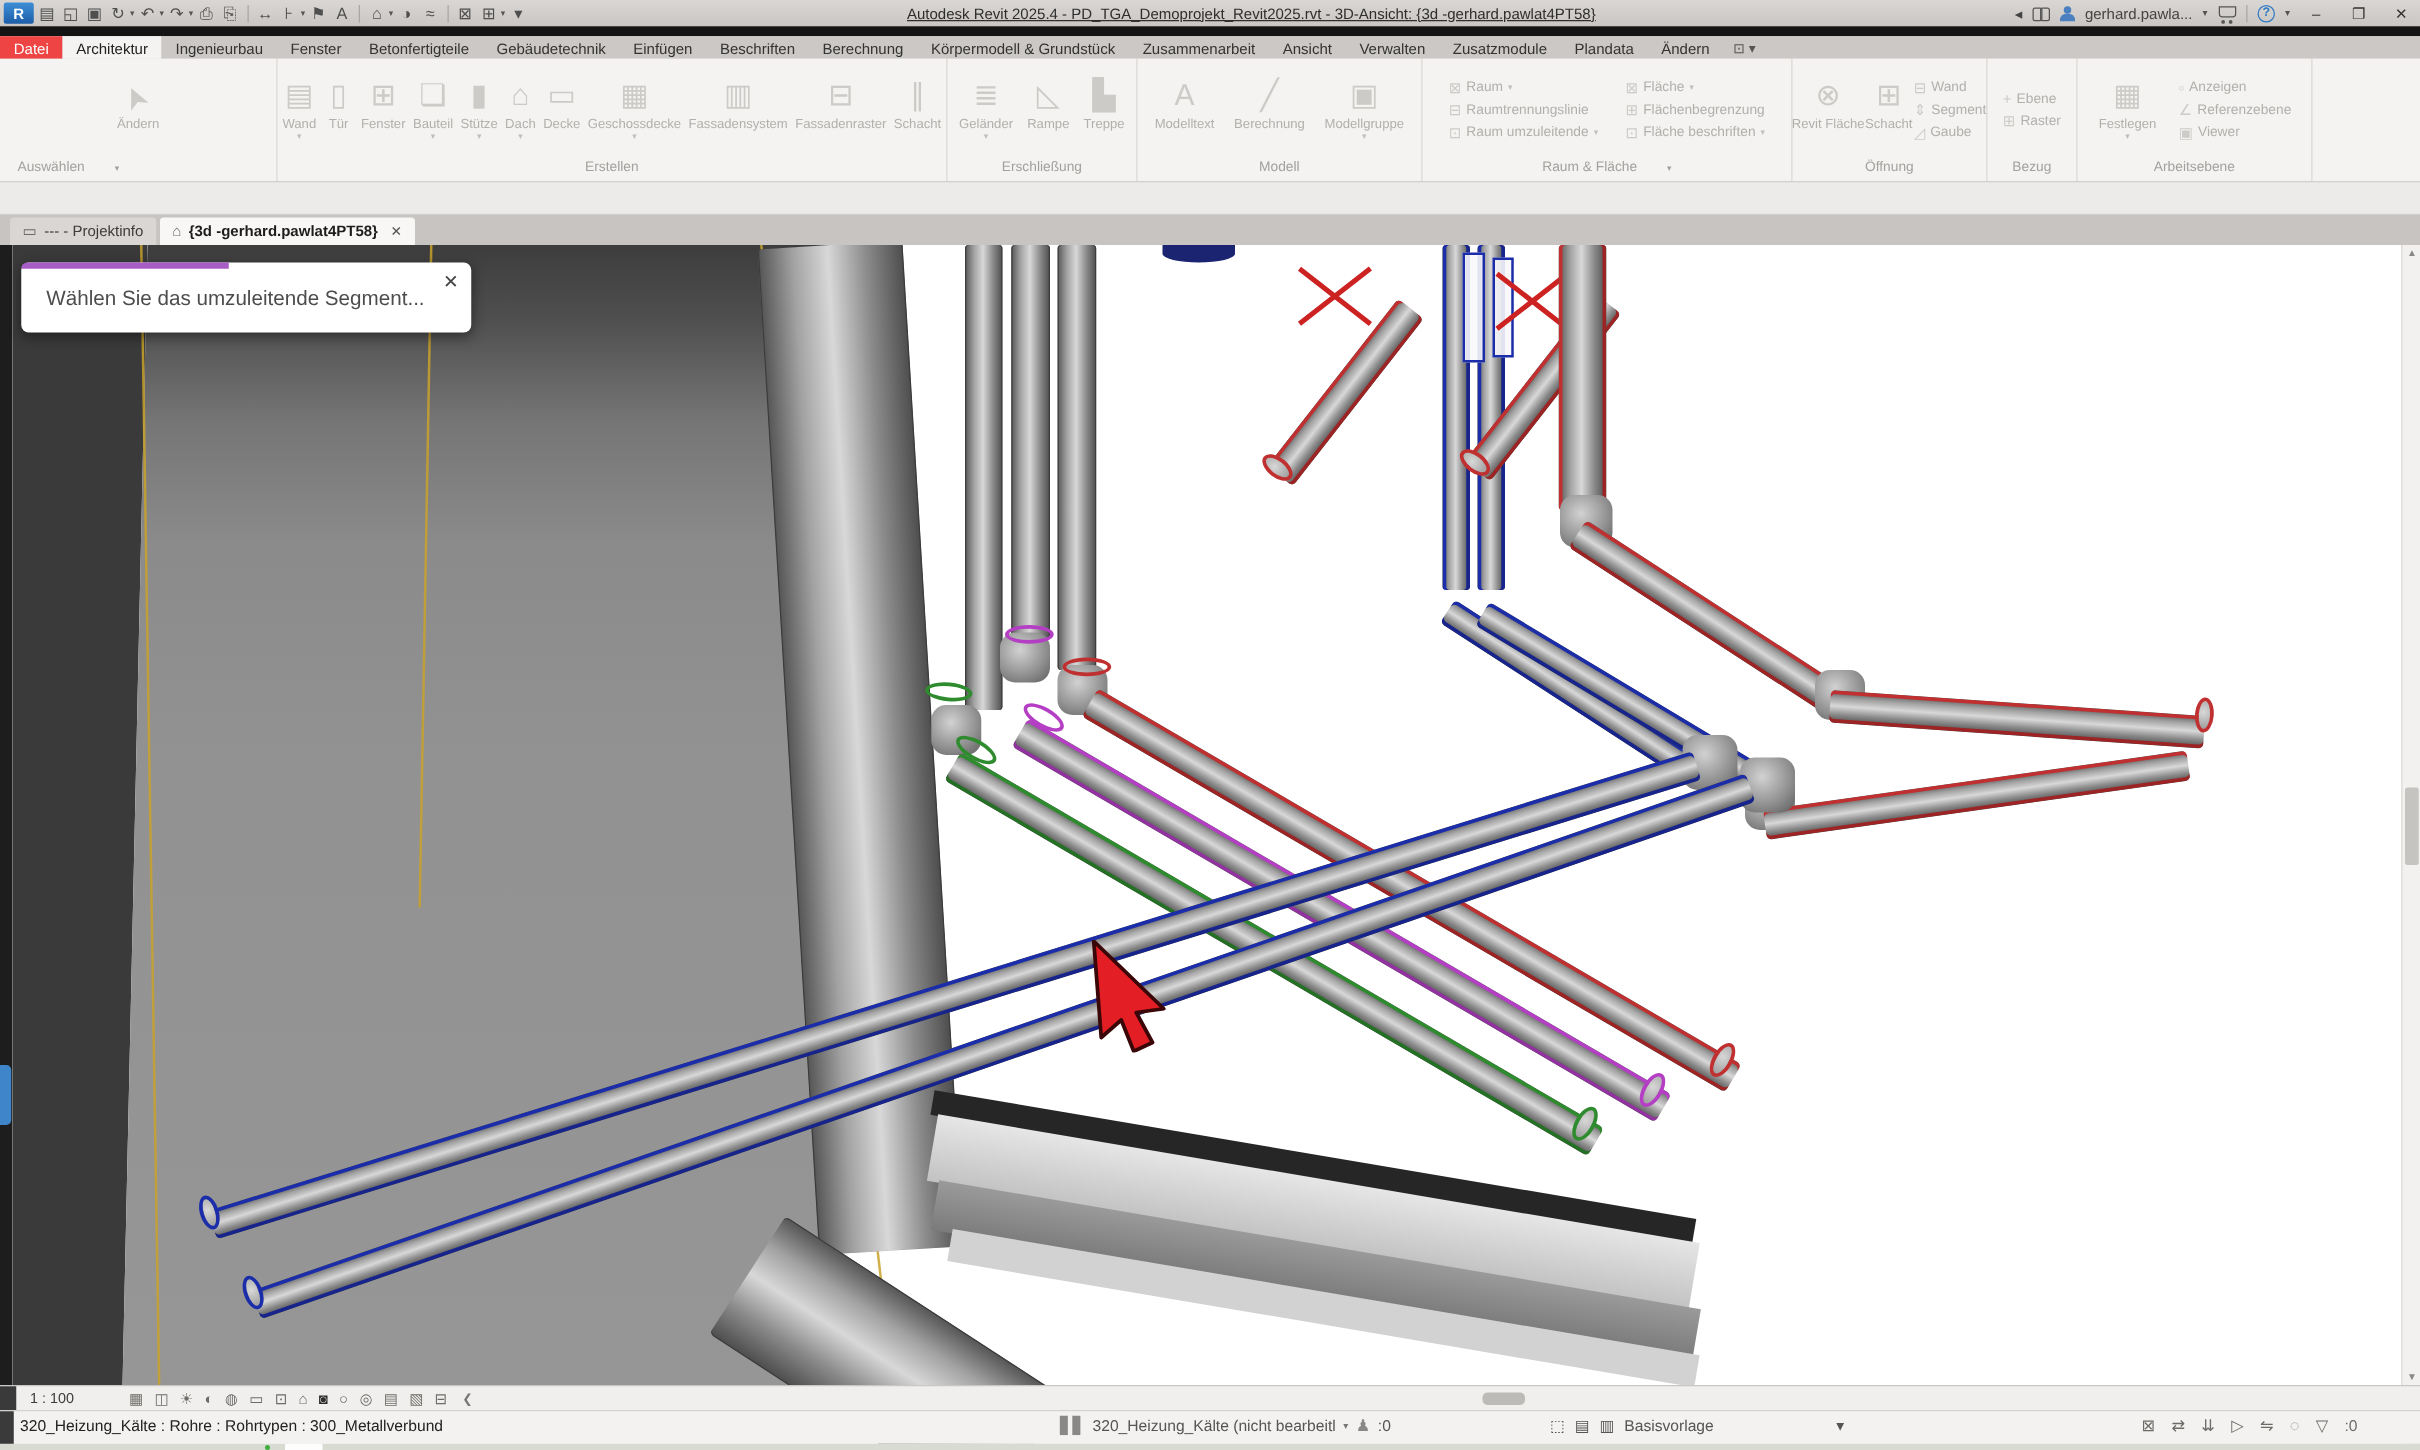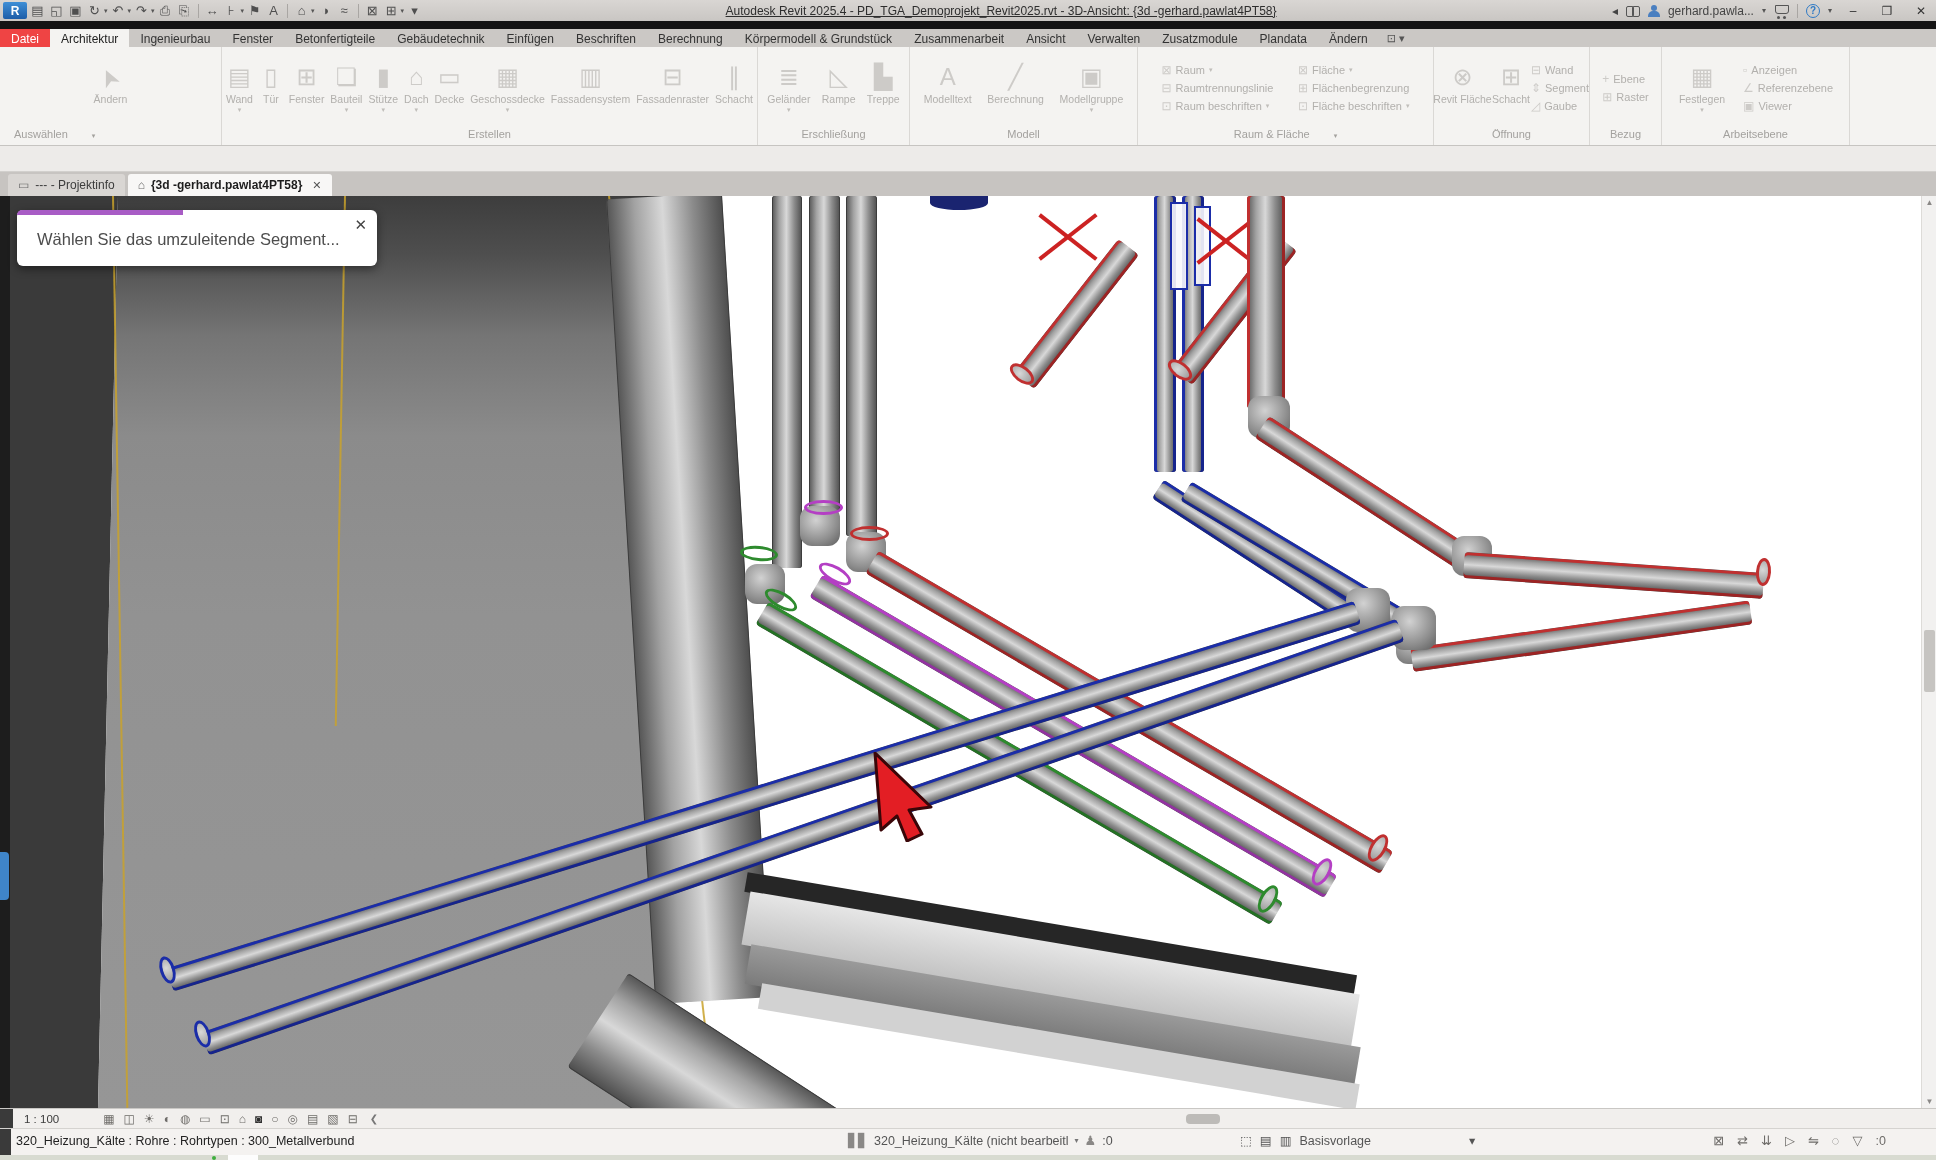--- a/index.html
+++ b/index.html
@@ -349,21 +349,21 @@
               <span class="ic">⊠</span>
               <span>Raum</span>
               <span class="dd">▾</span>
             </div>
             <div class="smallbtn">
               <span class="ic">⊟</span>
               <span>Raumtrennungslinie</span>
             </div>
             <div class="smallbtn">
               <span class="ic">⊡</span>
-              <span>Raum beschriften</span>
+              <span>Raum umzuleitende</span>
               <span class="dd">▾</span>
             </div>
           </div>
           <div class="stackcol">
             <div class="smallbtn">
               <span class="ic">⊠</span>
               <span>Fläche</span>
               <span class="dd">▾</span>
             </div>
             <div class="smallbtn">

